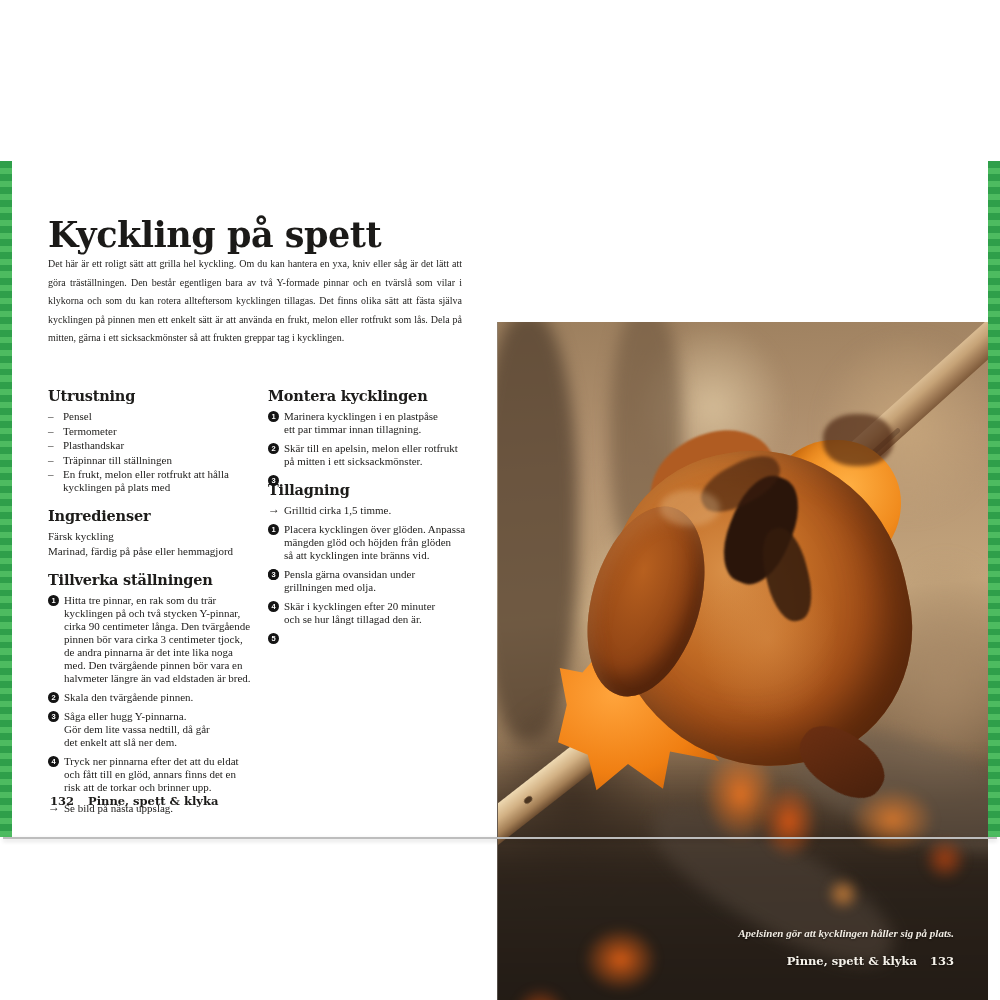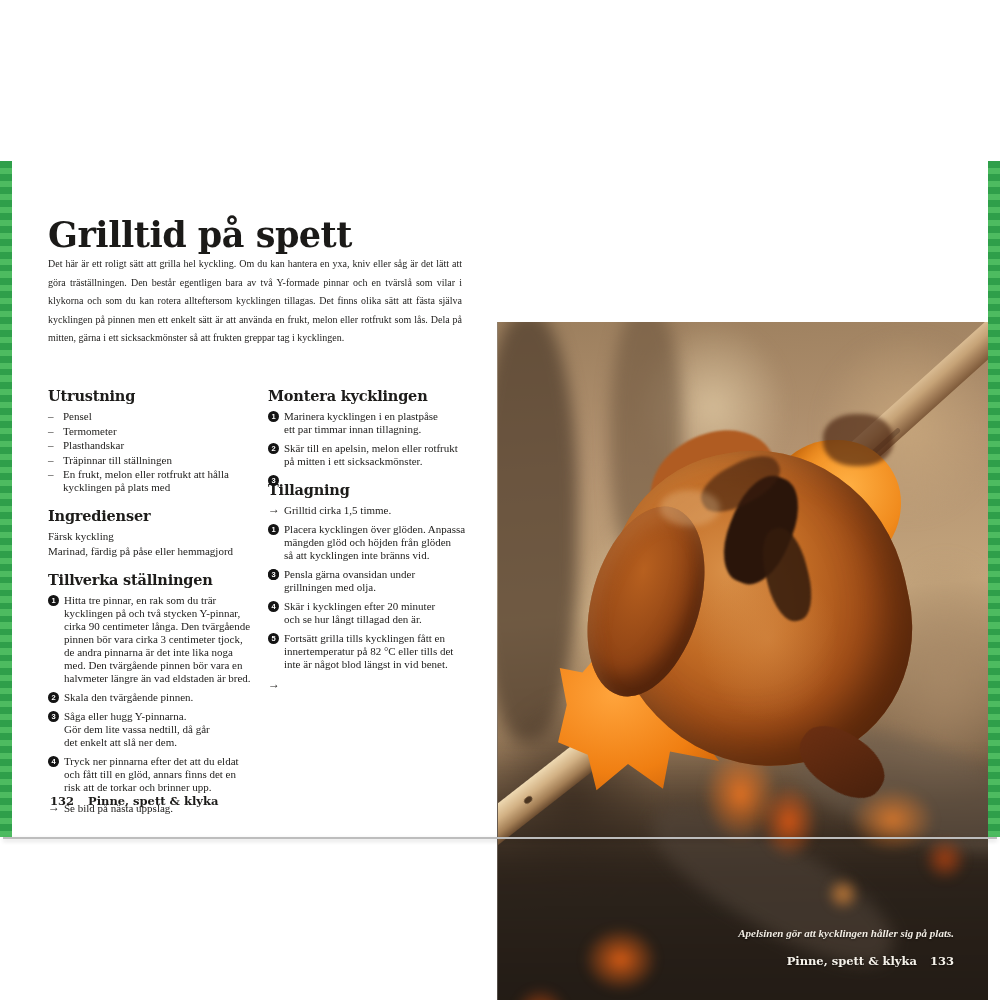--- a/index.html
+++ b/index.html
@@ -118,21 +118,21 @@
   .ph-footer{position:absolute;right:34px;top:632px;font-family:"DejaVu Serif",serif;
        font-weight:700;font-size:11.5px;color:#f6f2ea;text-shadow:0 1px 2px rgba(0,0,0,.6);
        display:flex;gap:13px;}
 </style>
 </head>
 <body>
 
 <div class="spread">
 
   <div>
-    <h1 class="page-title">Grilltid på spett</h1>
+    <h1 class="page-title">Kyckling på spett</h1>
     <p class="intro">Det här är ett roligt sätt att grilla hel kyckling. Om du kan hantera en yxa, kniv eller såg är det lätt att göra träställningen. Den består egentligen bara av två Y-formade pinnar och en tvärslå som vilar i klykorna och som du kan rotera allteftersom kycklingen tillagas. Det finns olika sätt att fästa själva kycklingen på pinnen men ett enkelt sätt är att använda en frukt, melon eller rotfrukt som lås. Dela på mitten, gärna i ett sicksackmönster så att frukten greppar tag i kycklingen.</p>
 
     <div class="col c1">
       <h2 class="sec-h">Utrustning</h2>
       <ul class="dash">
         <li><span class="dash-g">–</span><span>Pensel</span></li>
         <li><span class="dash-g">–</span><span>Termometer</span></li>
         <li><span class="dash-g">–</span><span>Plasthandskar</span></li>
         <li><span class="dash-g">–</span><span>Träpinnar till ställningen</span></li>
         <li><span class="dash-g">–</span><span>En frukt, melon eller rotfrukt att hålla kycklingen på plats med</span></li>
@@ -171,23 +171,21 @@
       <h2 class="sec-h mt">Tillagning</h2>
       <div class="note" style="margin-top:0;"><span class="arrow-g">→</span><span>Grilltid cirka 1,5 timme.</span></div>
       <div class="step"><span class="badge">1</span><span>Placera kycklingen över glöden. Anpassa
 mängden glöd och höjden från glöden
 så att kycklingen inte bränns vid.</span></div>
       <div class="step"><span class="badge">2</span></div>
       <div class="step"><span class="badge">3</span><span>Pensla gärna ovansidan under
 grillningen med olja.</span></div>
       <div class="step"><span class="badge">4</span><span>Skär i kycklingen efter 20 minuter
 och se hur långt tillagad den är.</span></div>
-      <div class="step"><span class="badge">5</span><span>Fortsätt grilla tills kycklingen fått en
-innertemperatur på 82 °C eller tills det
-inte är något blod längst in vid benet.</span></div>
+      <div class="step"><span class="badge">5</span></div>
       <div class="note"><span class="arrow-g">→</span></div>
     </div>
 
     <div class="footer-l">
       <span>132</span>
       <span>Pinne, spett &amp; klyka</span>
     </div>
   </div>
 
   <div class="photo">

